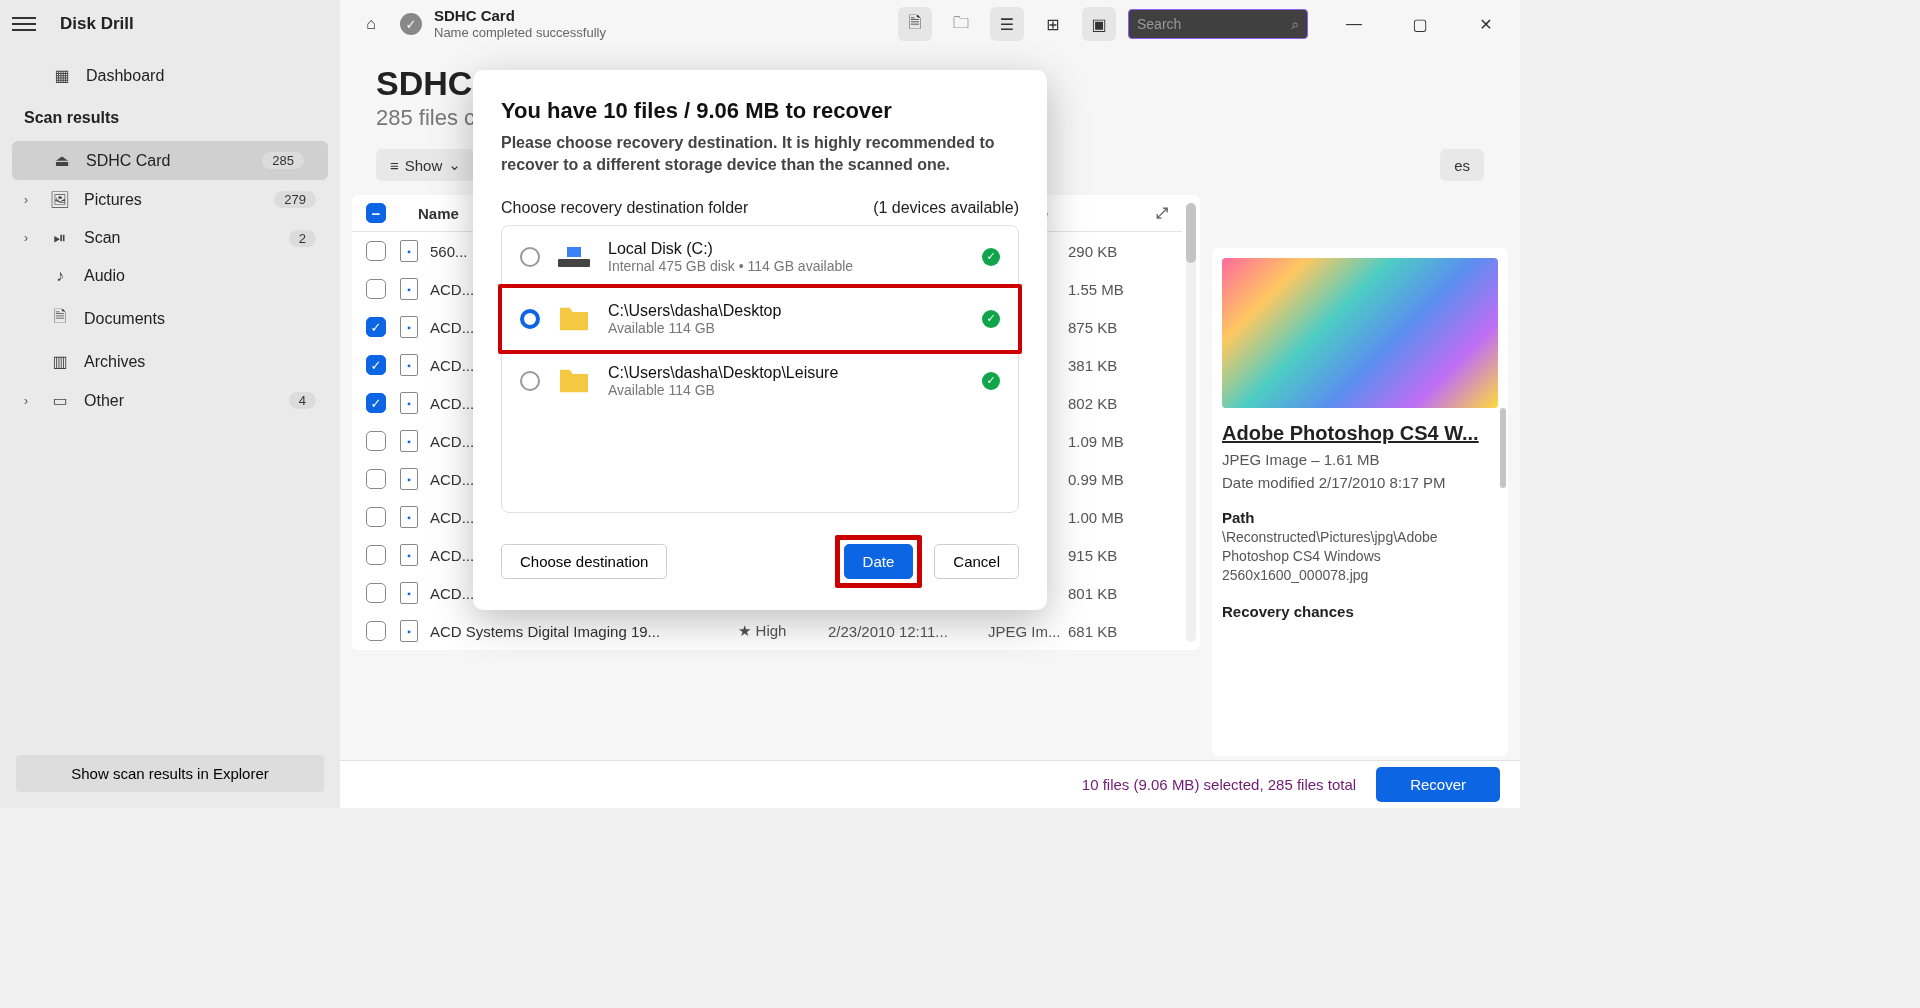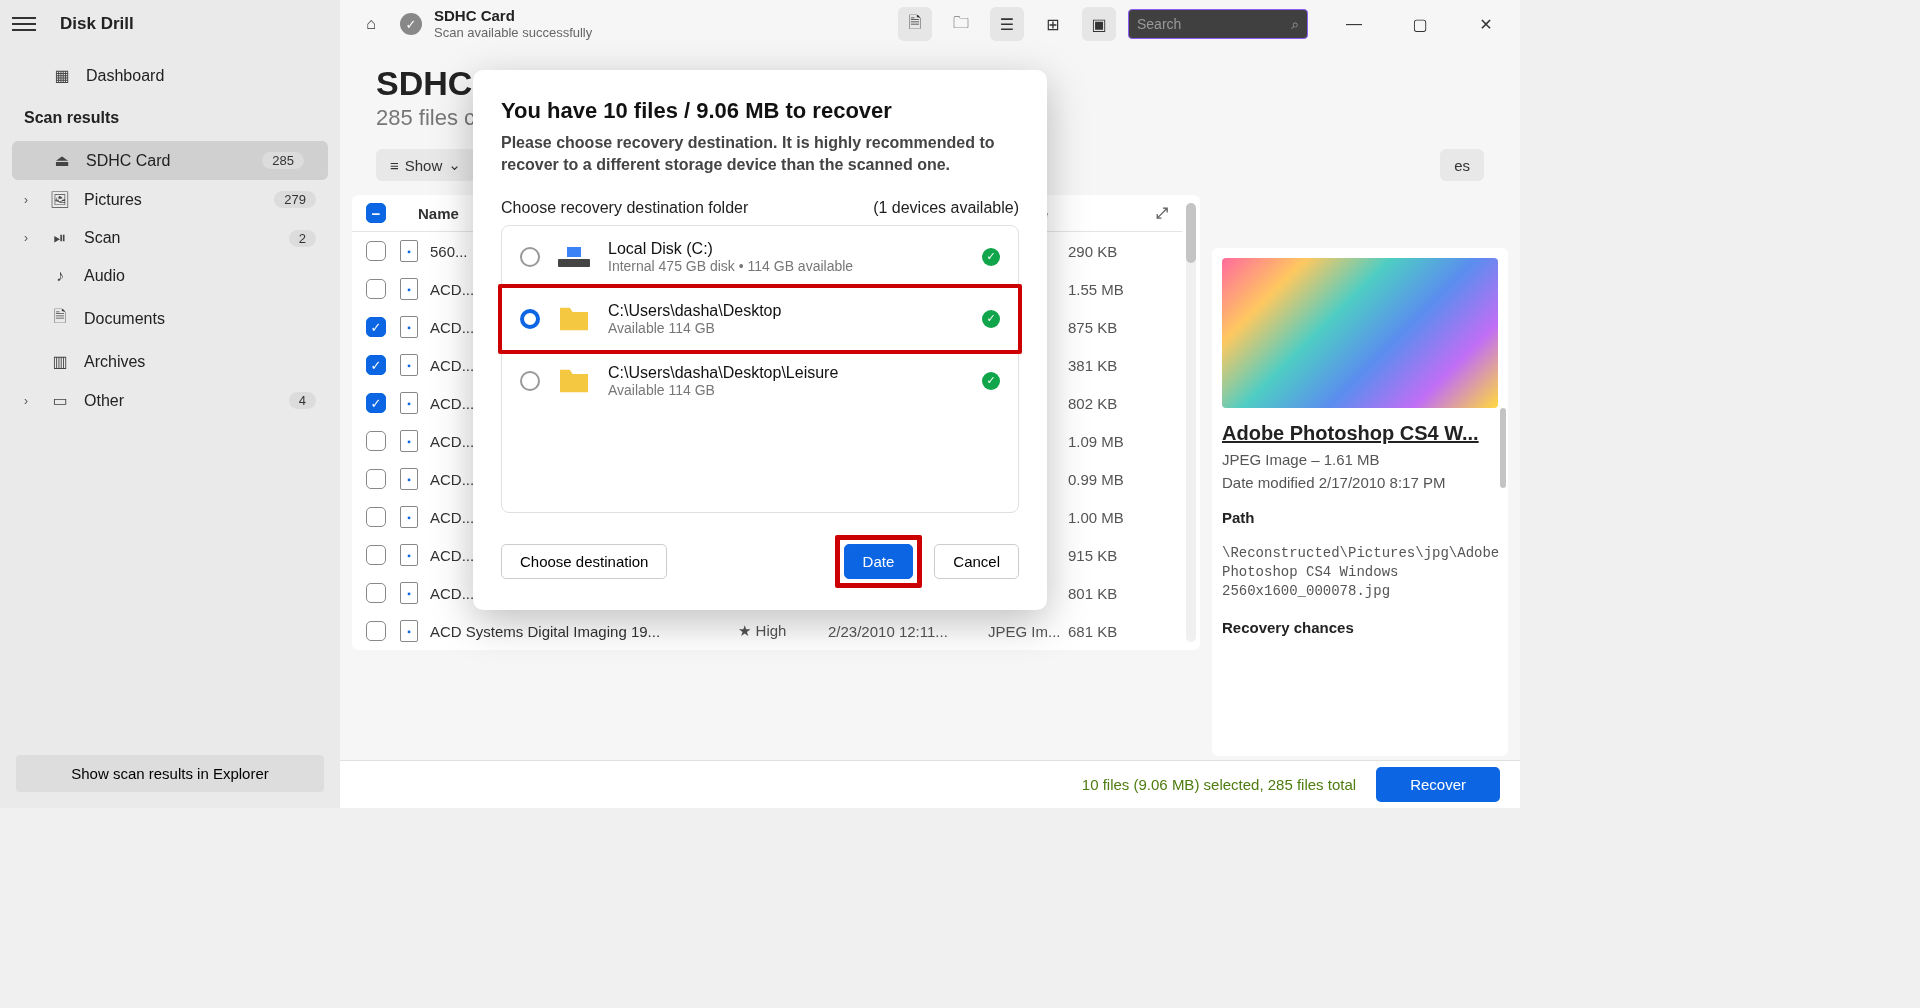--- a/index.html
+++ b/index.html
@@ -58,25 +58,25 @@
 .row .type { width: 80px; color: #555; }
 .row .size { width: 100px; color: #555; }
 .scrollbar { width: 10px; background: #f0f0f0; border-radius: 5px; margin: 8px 4px; position: relative; }
 .scrollbar-thumb { position: absolute; top: 0; left: 0; right: 0; height: 60px; background: #c4c4c4; border-radius: 5px; }
 
 .preview { position: absolute; right: 12px; top: 248px; width: 296px; bottom: 52px; background: #fff; border-radius: 6px; padding: 10px; overflow: hidden; }
 .preview-img { width: 100%; height: 150px; background: linear-gradient(135deg, #ff6b9d 0%, #fec860 20%, #4ecdc4 40%, #5b8def 60%, #c06ef5 80%, #ffd93d 100%); border-radius: 4px; }
 .preview-title { font-size: 20px; font-weight: 600; margin-top: 14px; color: #222; white-space: nowrap; overflow: hidden; text-overflow: ellipsis; text-decoration: underline; }
 .preview-line { font-size: 15px; color: #555; margin-top: 6px; }
 .preview-label { font-size: 15px; font-weight: 600; color: #222; margin-top: 18px; }
-.preview-val { font-size: 14px; color: #555; margin-top: 18px; line-height: 1.35; font-family: Liberation Mono, monospace; }
+.preview-val { font-size: 14px; color: #555; margin-top: 2px; line-height: 1.35; }
 .preview-scroll { position: absolute; right: 2px; top: 160px; width: 6px; height: 80px; background: #c4c4c4; border-radius: 3px; }
 
 .status-bar { position: absolute; bottom: 0; left: 0; right: 0; height: 48px; background: #fff; display: flex; align-items: center; padding: 0 20px; border-top: 1px solid #e0e0e0; }
-.status-text { flex: 1; text-align: right; font-size: 15px; color: #4d7c0f; padding-right: 20px; }
+.status-text { flex: 1; text-align: right; font-size: 15px; color: #701a75; padding-right: 20px; }
 .recover-btn { background: #0c66e4; color: #fff; padding: 9px 34px; border-radius: 5px; font-size: 15px; cursor: pointer; }
 
 
 .modal-overlay { position: absolute; inset: 0; z-index: 10; }
 .modal { position: absolute; top: 70px; left: 50%; transform: translateX(-50%); width: 574px; background: #fff; border-radius: 10px; box-shadow: 0 12px 40px rgba(0,0,0,.25); padding: 28px 28px 22px 28px; }
 .modal h2 { font-size: 22px; font-weight: 600; color: #111; }
 .modal .desc { font-size: 16px; color: #444; margin-top: 8px; line-height: 1.4; font-weight: bold; }
 .modal .dest-hdr { display: flex; justify-content: space-between; margin-top: 22px; font-size: 16px; color: #222; }
 .dest-list { border: 1px solid #e0e0e0; border-radius: 8px; margin-top: 8px; min-height: 288px; }
 .dest-item { display: flex; align-items: center; padding: 14px 18px; gap: 16px; cursor: pointer; position: relative; }
@@ -159,21 +159,21 @@
     </div>
   <div class="bottom-btn">Show scan results in Explorer</div>
 </div>
 
 <div class="main">
   <div class="main-header">
     <div class="icon-btn">⌂</div>
     <div class="check-circle">✓</div>
     <div class="header-titles">
       <div class="t1">SDHC Card</div>
-      <div class="t2">Scan available successfully</div>
+      <div class="t2">Name completed successfully</div>
     </div>
     <div class="spacer"></div>
     <div class="icon-btn greyed">🗎</div>
     <div class="icon-btn">🗀</div>
     <div class="icon-btn greyed">☰</div>
     <div class="icon-btn">⊞</div>
     <div class="icon-btn greyed">▣</div>
     <div class="search-box">
       <span>Search</span>
       <span>⌕</span>

